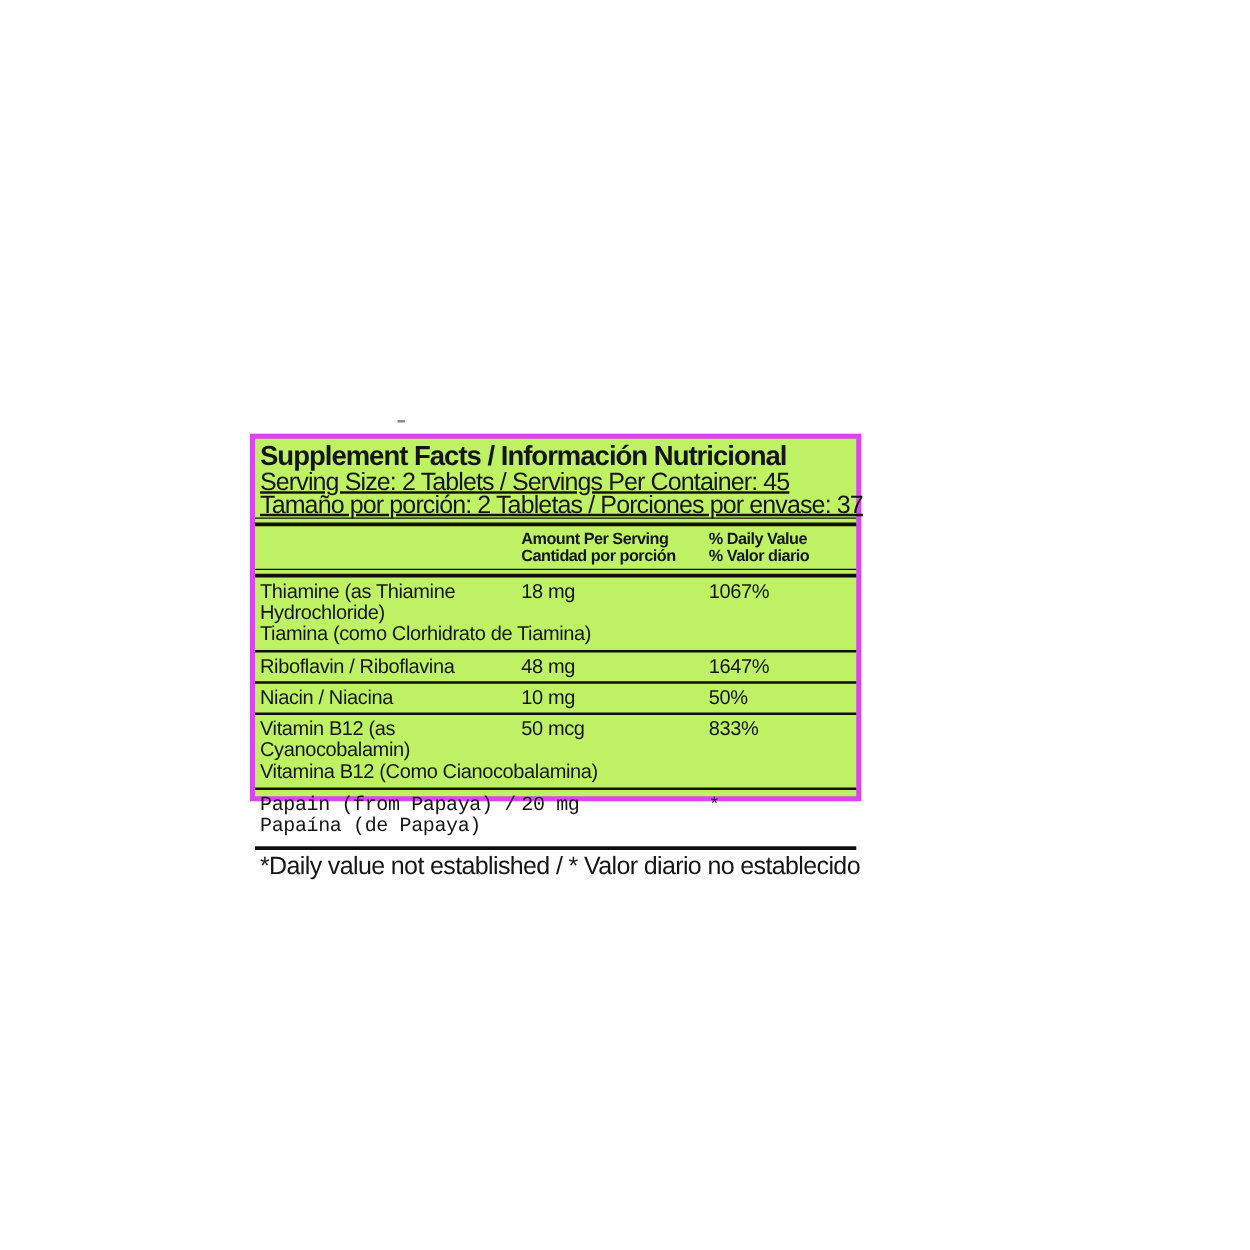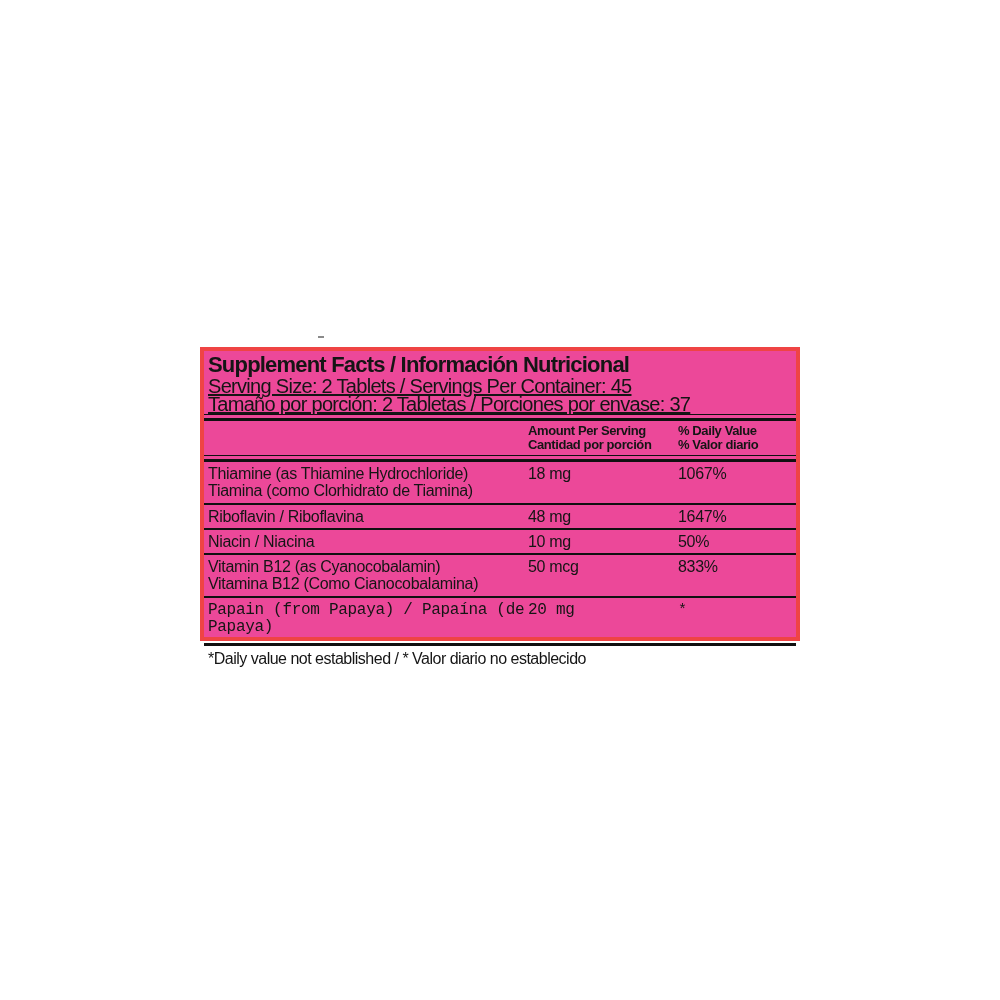--- a/index.html
+++ b/index.html
@@ -23,25 +23,25 @@
     left: 318px;
     top: 336px;
     width: 6px;
     height: 2px;
     background: #8a8a8a;
   }
   .panel {
     position: absolute;
     left: 200px;
     top: 347px;
-    width: 600px;
+    width: 489px;
     height: 294px;
     box-sizing: border-box;
-    border: 4px solid #ef4444;
-    background: #ec4899;
+    border: 4px solid #d946ef;
+    background: #bef264;
   }
   .title {
     margin: 2px 0 0 0;
     padding-left: 4px;
     font-size: 22px;
     line-height: 24px;
     font-weight: bold;
     letter-spacing: -0.8px;
     white-space: nowrap;
   }
@@ -80,21 +80,21 @@
     font-size: 16px;
     line-height: 17px;
     letter-spacing: -0.3px;
   }
   .row .second-line { white-space: nowrap; }
   .row-tall { padding-bottom: 4px; }
   .row-papain { padding-top: 4px; padding-bottom: 7px; font-family: Liberation Mono, monospace; }
   .row-papain .col-dv { padding-right: 12px; box-sizing: border-box; font-size: 15px; }
   .footnote {
     padding: 4px 4px 5px 4px;
-    font-size: 16px;
+    font-size: 20px;
     line-height: 18px;
     letter-spacing: -0.5px;
     white-space: nowrap;
   }
 </style>
 </head>
 <body>
 
 <div class="stage">
 

